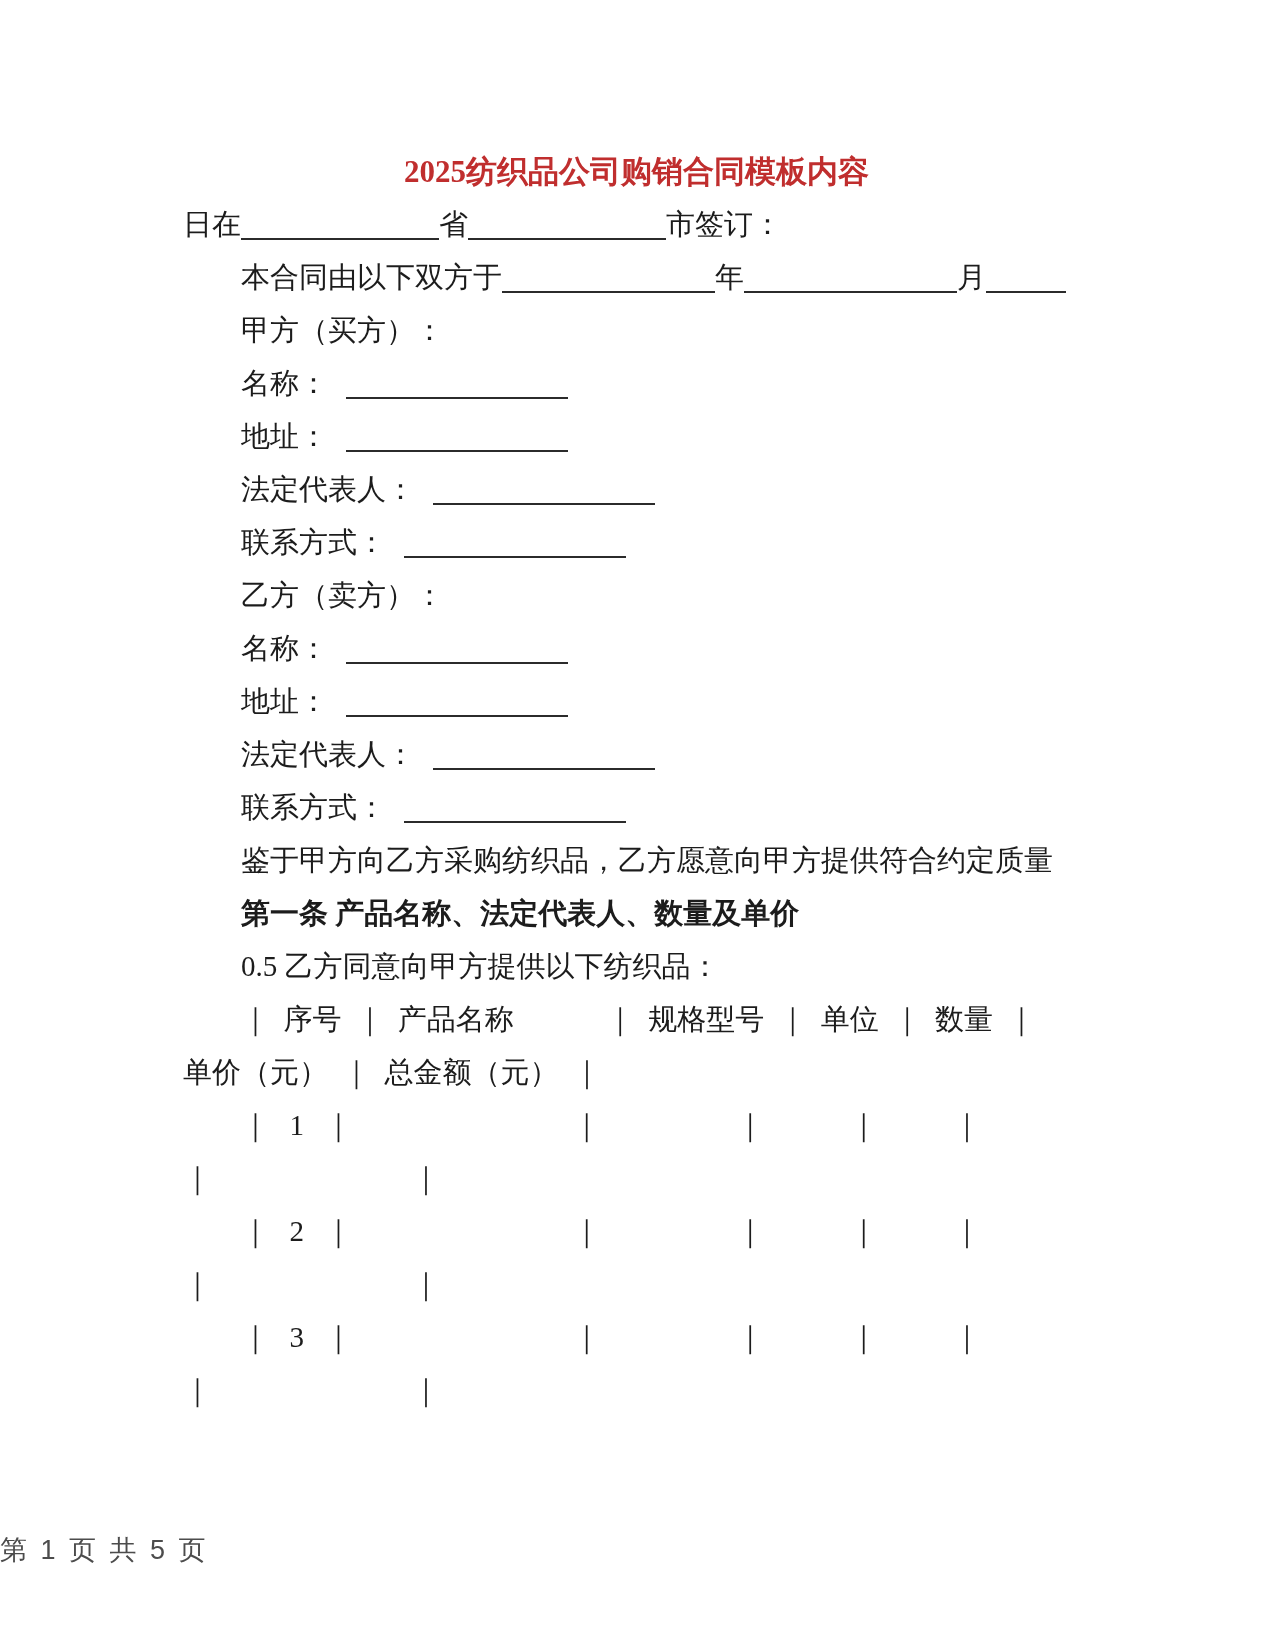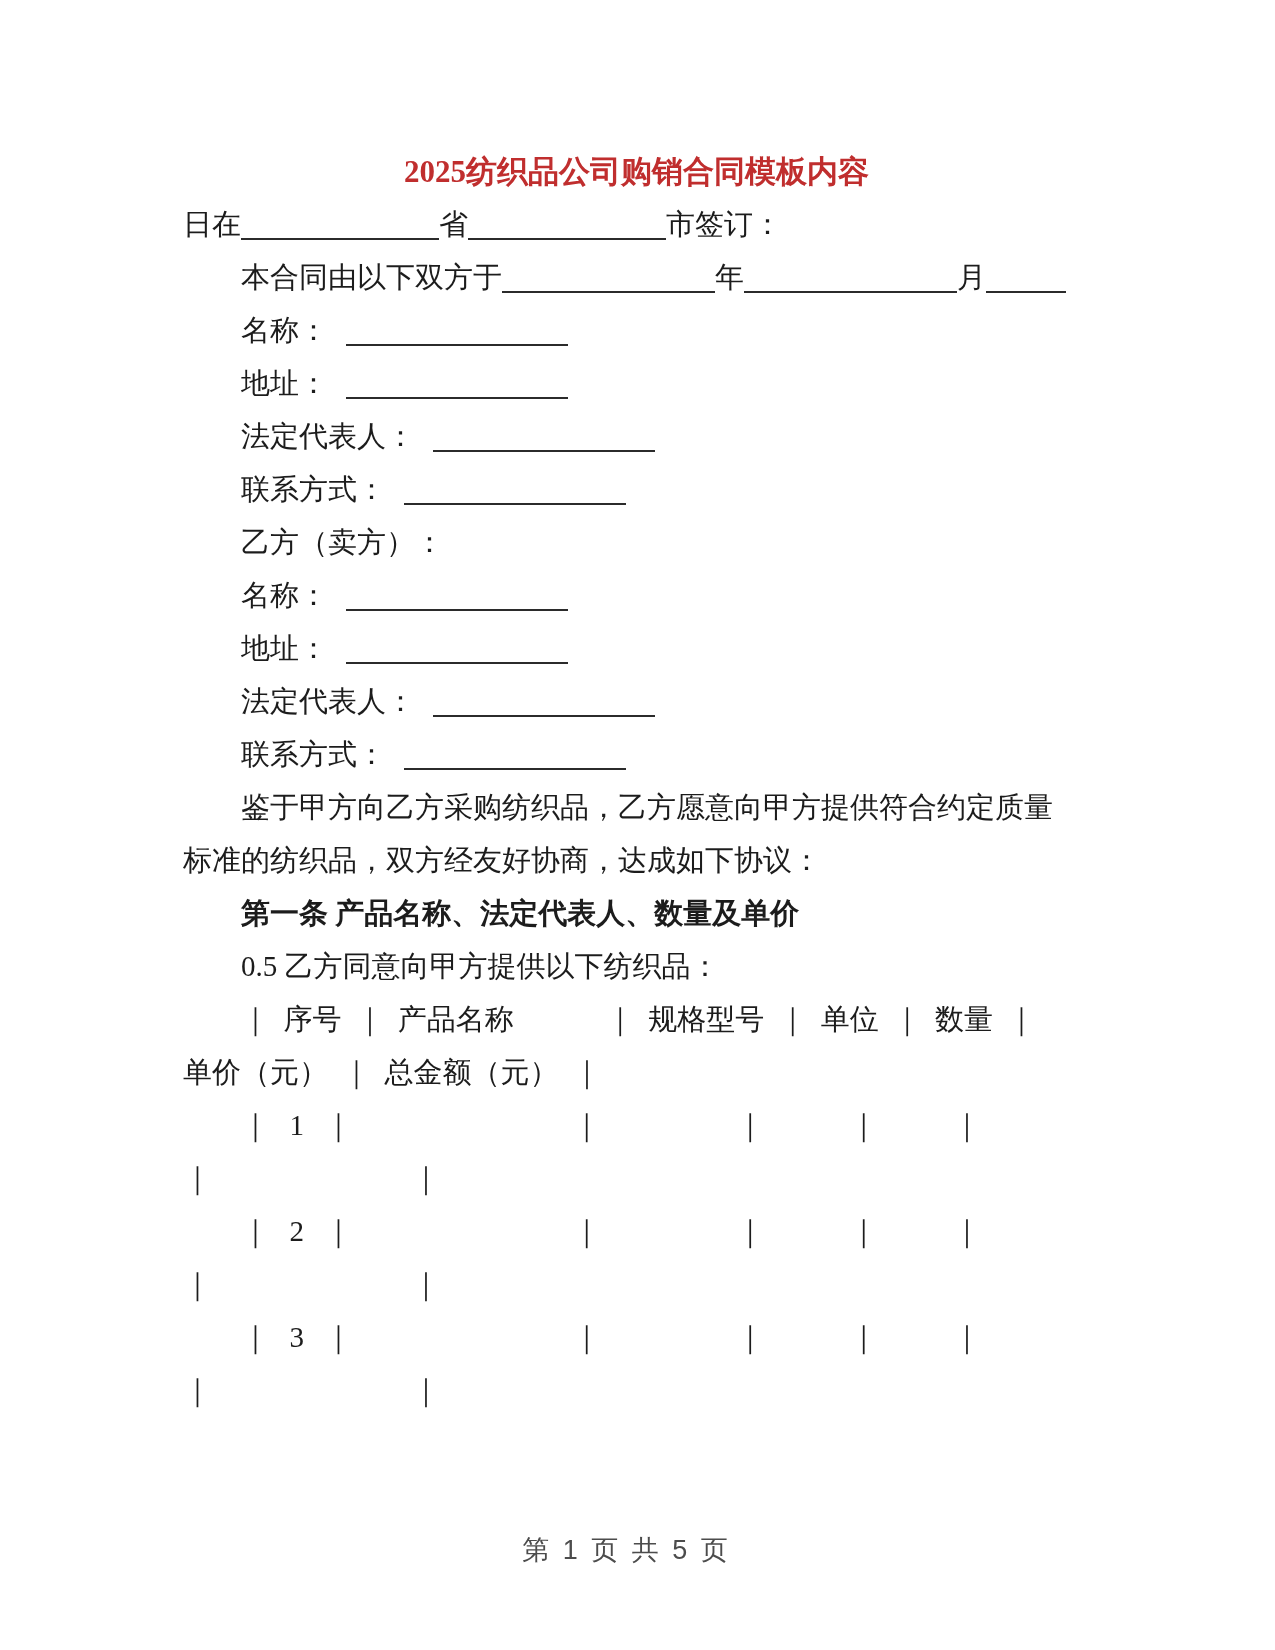--- a/index.html
+++ b/index.html
@@ -33,48 +33,47 @@
   .blank {
     display:inline-block;
     height:6px;
     border-bottom:2px solid #2b2b2b;
     vertical-align:-6px;
   }
   .gap { display:inline-block; }
   .footer {
     position:absolute;
     left:0; right:0; top:1532px;
-    text-align:center;
     font-family:"Liberation Sans","DejaVu Sans",sans-serif;
     font-size:27px;
     font-weight:300;
     letter-spacing:3px;
     color:#4c4c4c;
   }
 </style>
 </head>
 <body>
 
 <div class="page">
   <div class="content">
     <div class="doc-title" style="color: rgb(192, 46, 46);">2025纺织品公司购销合同模板内容</div>
     <div id="doc-lines">
         <div class="line"><span>日在</span><span class="blank" style="width: 198px;"></span><span>省</span><span class="blank" style="width: 198px;"></span><span>市签订：</span></div>
         <div class="line indent"><span>本合同由以下双方于</span><span class="blank" style="width: 213px;"></span><span>年</span><span class="blank" style="width: 213px;"></span><span>月</span><span class="blank" style="width: 80px;"></span></div>
+        <div class="line indent"><span>甲方（买方）：</span></div>
         <div class="line indent"><span>名称：</span><span class="gap" style="width: 18px;"></span><span class="blank" style="width: 222px;"></span></div>
         <div class="line indent"><span>地址：</span><span class="gap" style="width: 18px;"></span><span class="blank" style="width: 222px;"></span></div>
         <div class="line indent"><span>法定代表人：</span><span class="gap" style="width: 18px;"></span><span class="blank" style="width: 222px;"></span></div>
         <div class="line indent"><span>联系方式：</span><span class="gap" style="width: 18px;"></span><span class="blank" style="width: 222px;"></span></div>
         <div class="line indent"><span>乙方（卖方）：</span></div>
         <div class="line indent"><span>名称：</span><span class="gap" style="width: 18px;"></span><span class="blank" style="width: 222px;"></span></div>
         <div class="line indent"><span>地址：</span><span class="gap" style="width: 18px;"></span><span class="blank" style="width: 222px;"></span></div>
         <div class="line indent"><span>法定代表人：</span><span class="gap" style="width: 18px;"></span><span class="blank" style="width: 222px;"></span></div>
         <div class="line indent"><span>联系方式：</span><span class="gap" style="width: 18px;"></span><span class="blank" style="width: 222px;"></span></div>
         <div class="line indent"><span>鉴于甲方向乙方采购纺织品，乙方愿意向甲方提供符合约定质量</span></div>
-        <div class="line"><span>标准的纺织品，双方经友好协商，达成如下协议：</span></div>
         <div class="line indent bold"><span>第一条 产品名称、法定代表人、数量及单价</span></div>
         <div class="line indent"><span>0.5 乙方同意向甲方提供以下纺织品：</span></div>
         <div class="line indent"><span>｜</span><span class="gap" style="width: 14px;"></span><span>序号</span><span class="gap" style="width: 14px;"></span><span>｜</span><span class="gap" style="width: 14px;"></span><span>产品名称</span><span class="gap" style="width: 92px;"></span><span>｜</span><span class="gap" style="width: 14px;"></span><span>规格型号</span><span class="gap" style="width: 14px;"></span><span>｜</span><span class="gap" style="width: 14px;"></span><span>单位</span><span class="gap" style="width: 14px;"></span><span>｜</span><span class="gap" style="width: 14px;"></span><span>数量</span><span class="gap" style="width: 14px;"></span><span>｜</span></div>
         <div class="line"><span>单价（元）</span><span class="gap" style="width: 14px;"></span><span>｜</span><span class="gap" style="width: 14px;"></span><span>总金额（元）</span><span class="gap" style="width: 14px;"></span><span>｜</span></div>
         <div class="line indent"><span>｜</span><span class="gap" style="width: 20px;"></span><span>1</span><span class="gap" style="width: 20px;"></span><span>｜</span><span class="gap" style="width: 220px;"></span><span>｜</span><span class="gap" style="width: 135px;"></span><span>｜</span><span class="gap" style="width: 85px;"></span><span>｜</span><span class="gap" style="width: 75px;"></span><span>｜</span></div>
         <div class="line"><span>｜</span><span class="gap" style="width: 200px;"></span><span>｜</span></div>
         <div class="line indent"><span>｜</span><span class="gap" style="width: 20px;"></span><span>2</span><span class="gap" style="width: 20px;"></span><span>｜</span><span class="gap" style="width: 220px;"></span><span>｜</span><span class="gap" style="width: 135px;"></span><span>｜</span><span class="gap" style="width: 85px;"></span><span>｜</span><span class="gap" style="width: 75px;"></span><span>｜</span></div>
         <div class="line"><span>｜</span><span class="gap" style="width: 200px;"></span><span>｜</span></div>
         <div class="line indent"><span>｜</span><span class="gap" style="width: 20px;"></span><span>3</span><span class="gap" style="width: 20px;"></span><span>｜</span><span class="gap" style="width: 220px;"></span><span>｜</span><span class="gap" style="width: 135px;"></span><span>｜</span><span class="gap" style="width: 85px;"></span><span>｜</span><span class="gap" style="width: 75px;"></span><span>｜</span></div>
         <div class="line"><span>｜</span><span class="gap" style="width: 200px;"></span><span>｜</span></div>

